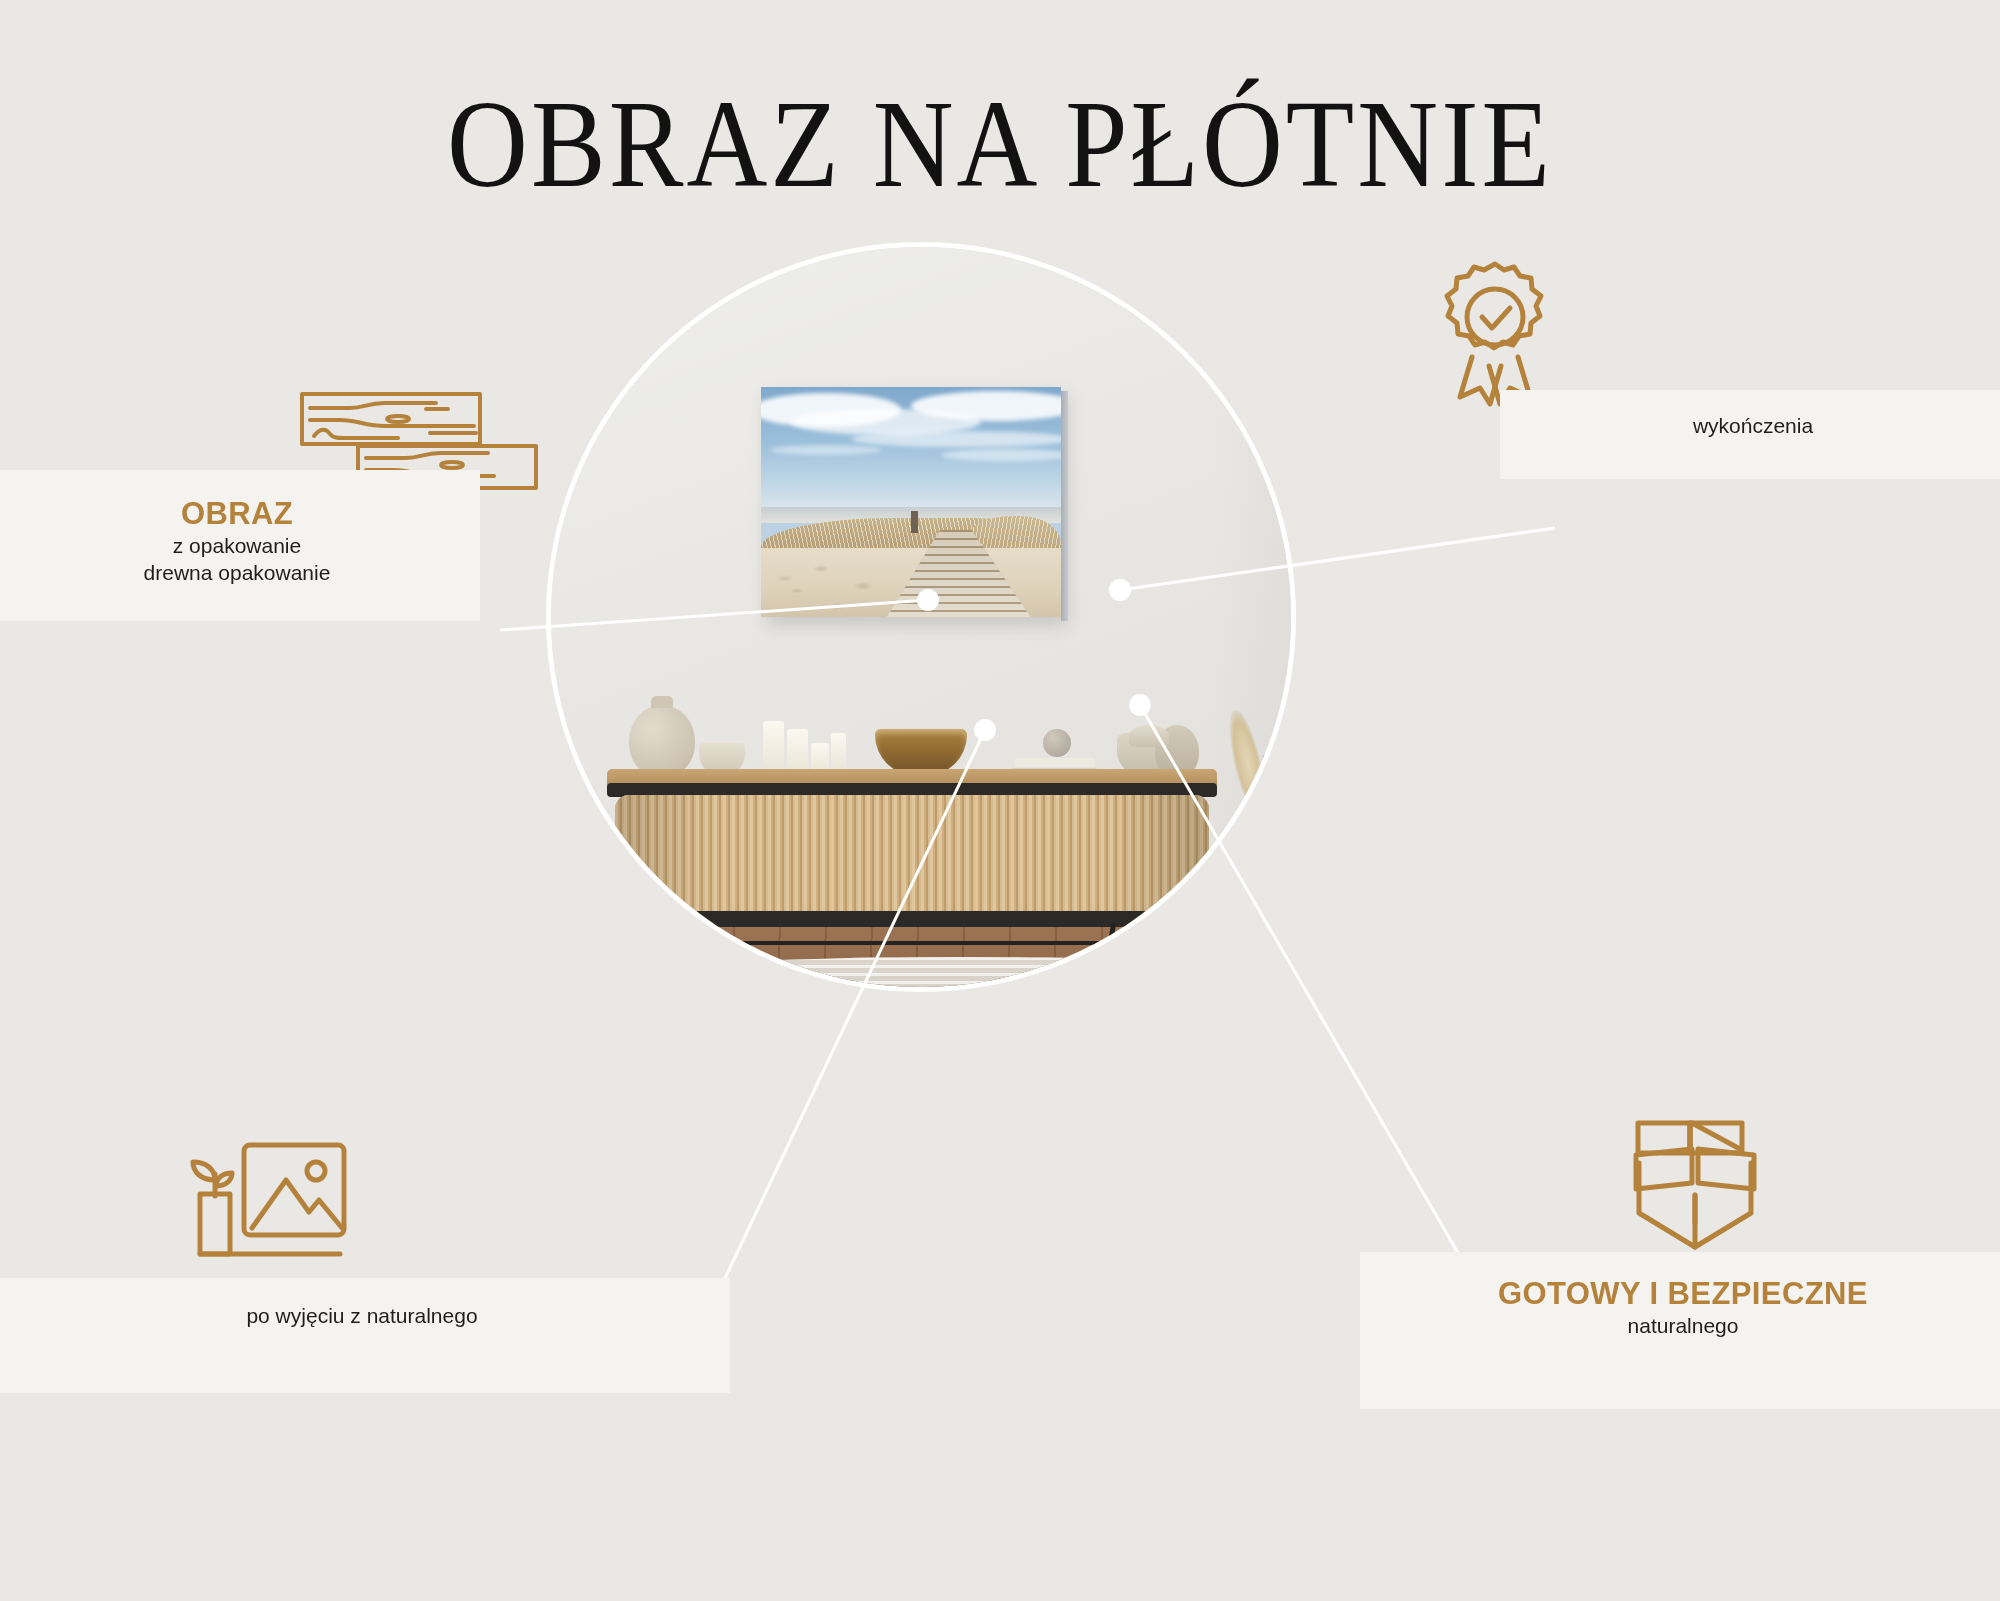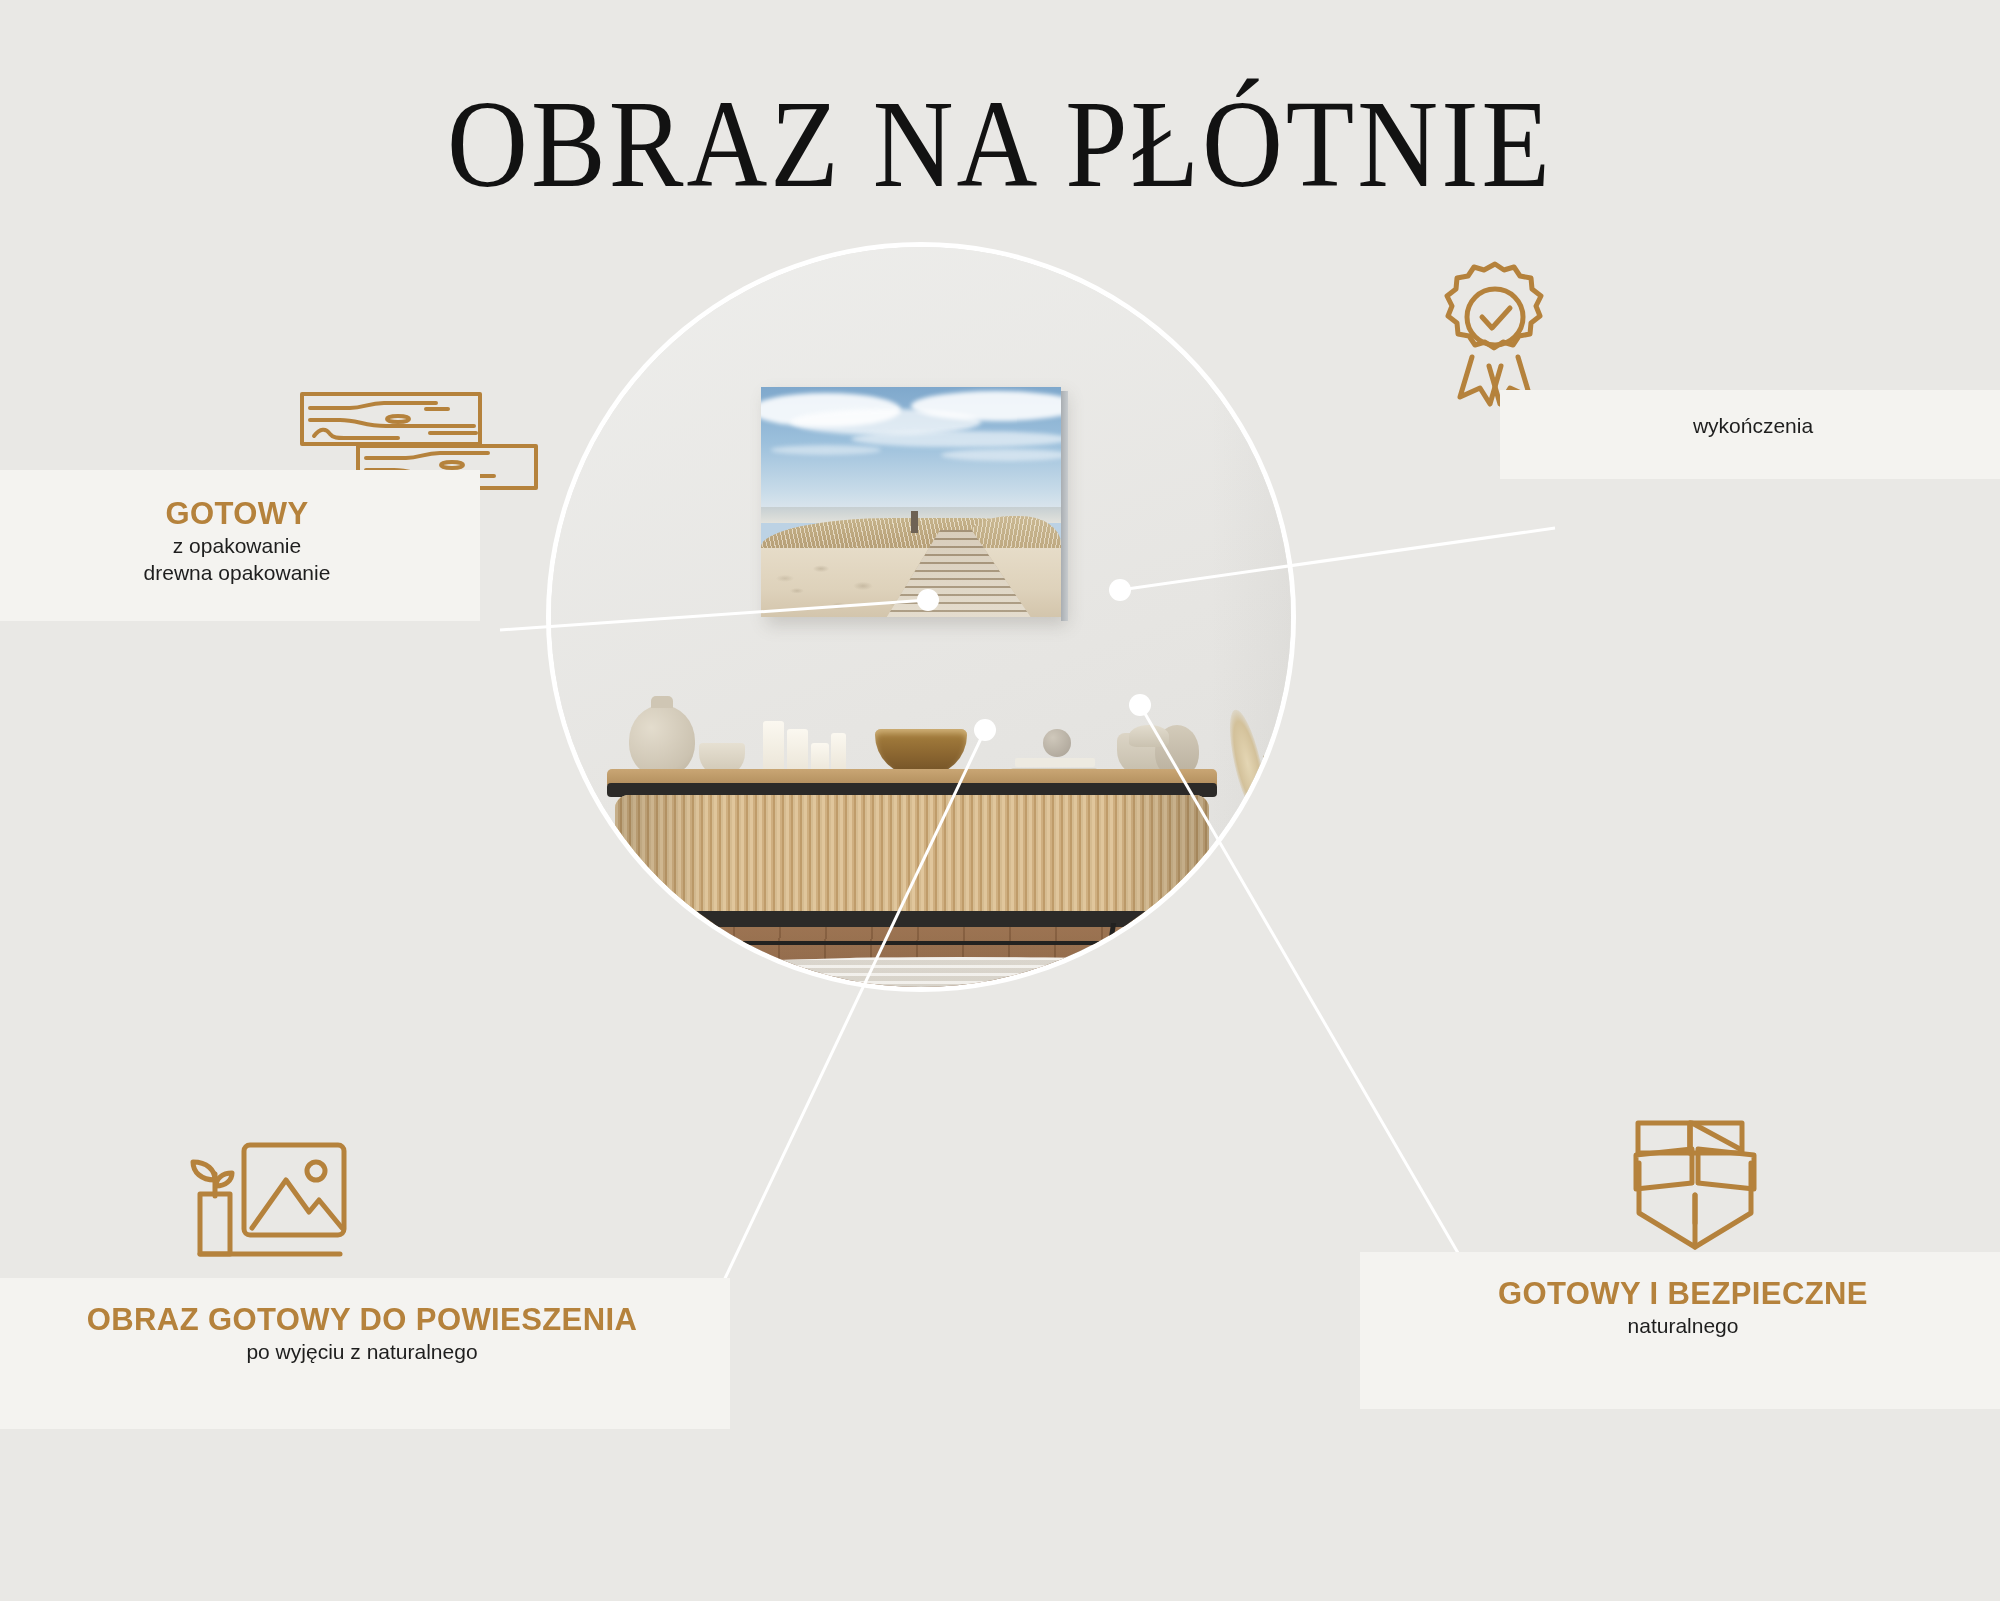--- a/index.html
+++ b/index.html
@@ -356,31 +356,30 @@
       <path d="M60 8 v30"></path>
       <path d="M6 40 l56 -6 v34 l-56 6 z"></path>
       <path d="M124 40 l-56 -6 v34 l56 6 z"></path>
       <path d="M9 48 v50 l56 34 v-52"></path>
       <path d="M121 48 v50 l-56 34"></path>
       <path d="M65 108 v-28"></path>
     </svg>
   </div>
 
   <div class="card left-top">
-    <div class="card-title">GOTOWY</div>
+    <div class="card-title">OBRAZ</div>
     <div class="card-sub">z opakowanie</div>
     <div class="card-sub">drewna opakowanie</div>
   </div>
 
   <div class="card right-top">
     <div class="card-sub">wykończenia</div>
   </div>
 
   <div class="card left-bottom">
-    <div class="card-title">OBRAZ GOTOWY DO POWIESZENIA</div>
     <div class="card-sub">po wyjęciu z naturalnego</div>
   </div>
 
   <div class="card right-bottom">
     <div class="card-title">GOTOWY I BEZPIECZNE</div>
     <div class="card-sub">naturalnego</div>
   </div>
 
 </div>
 

